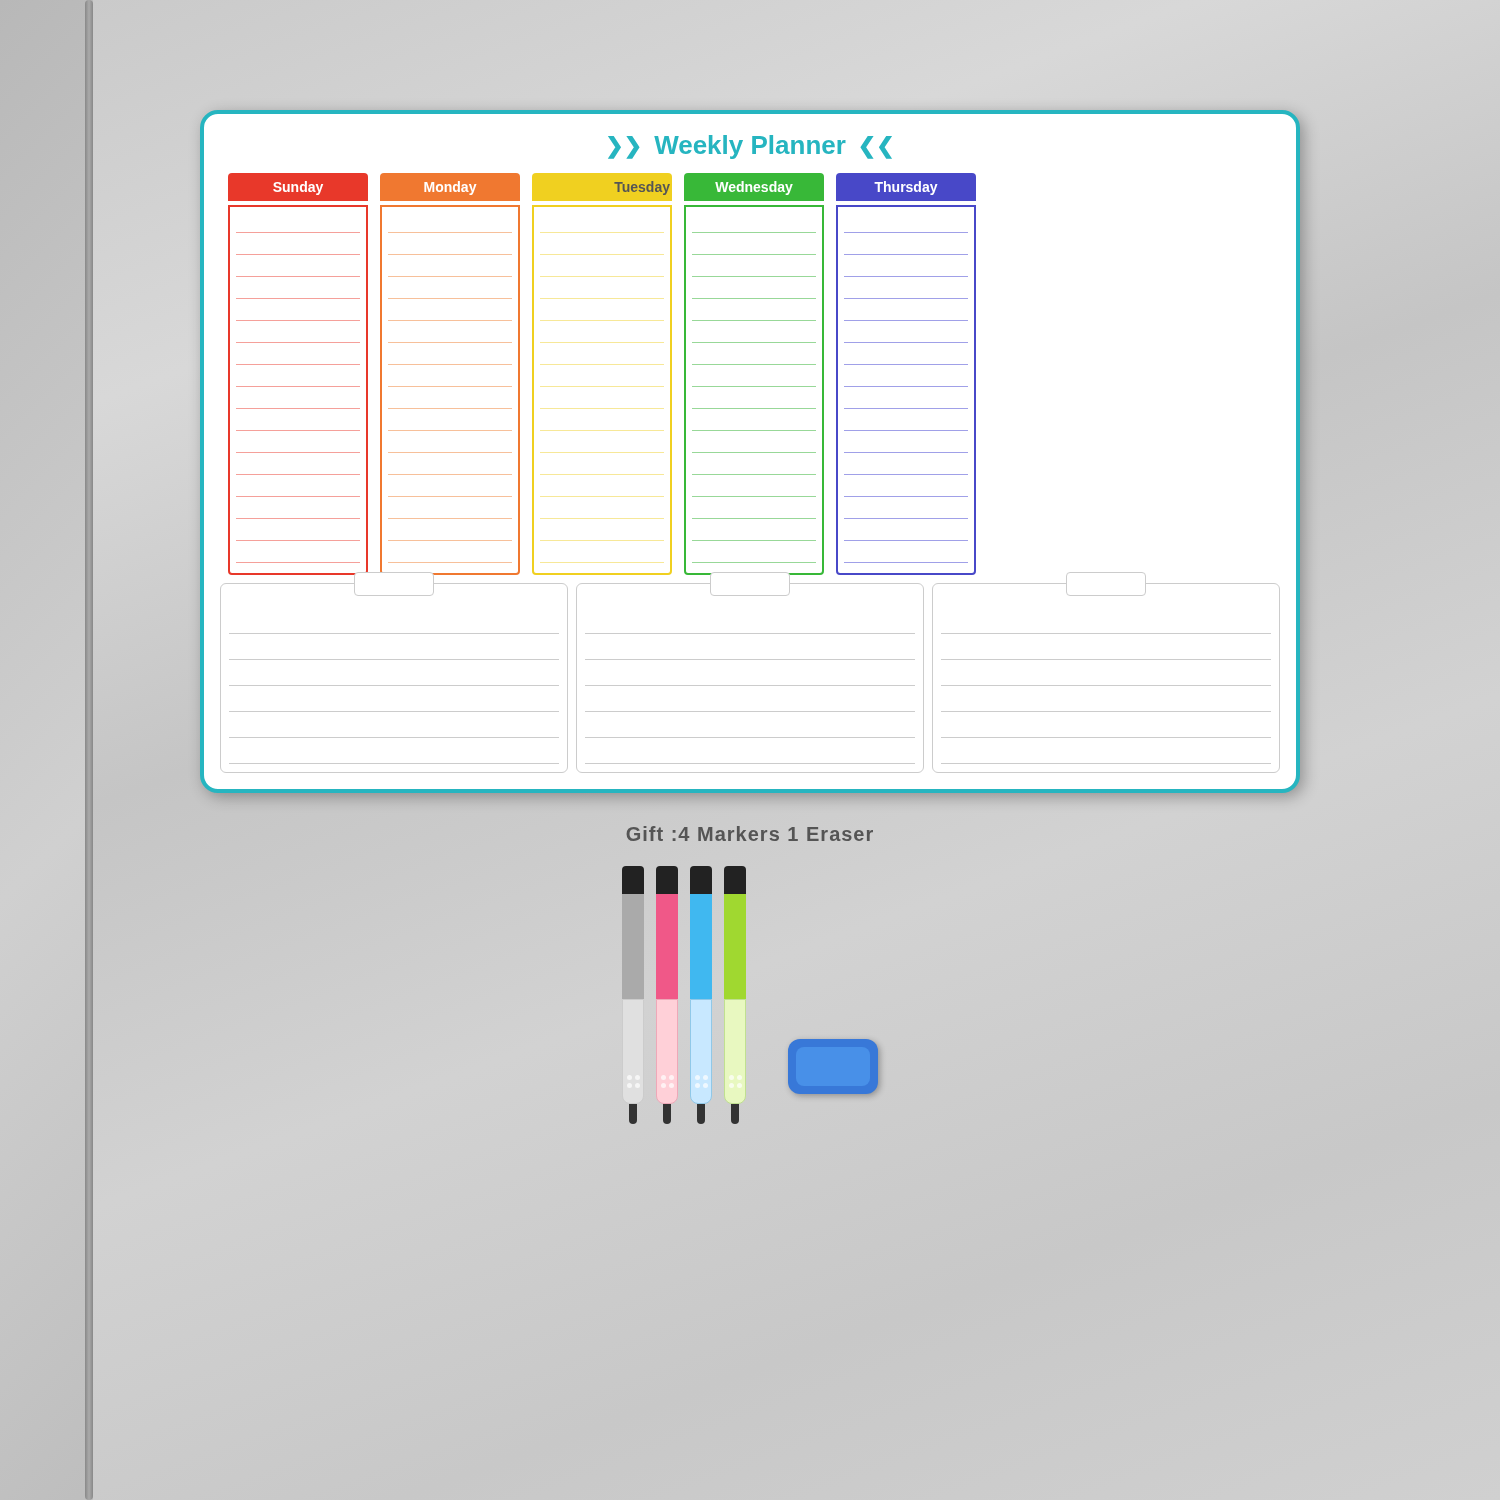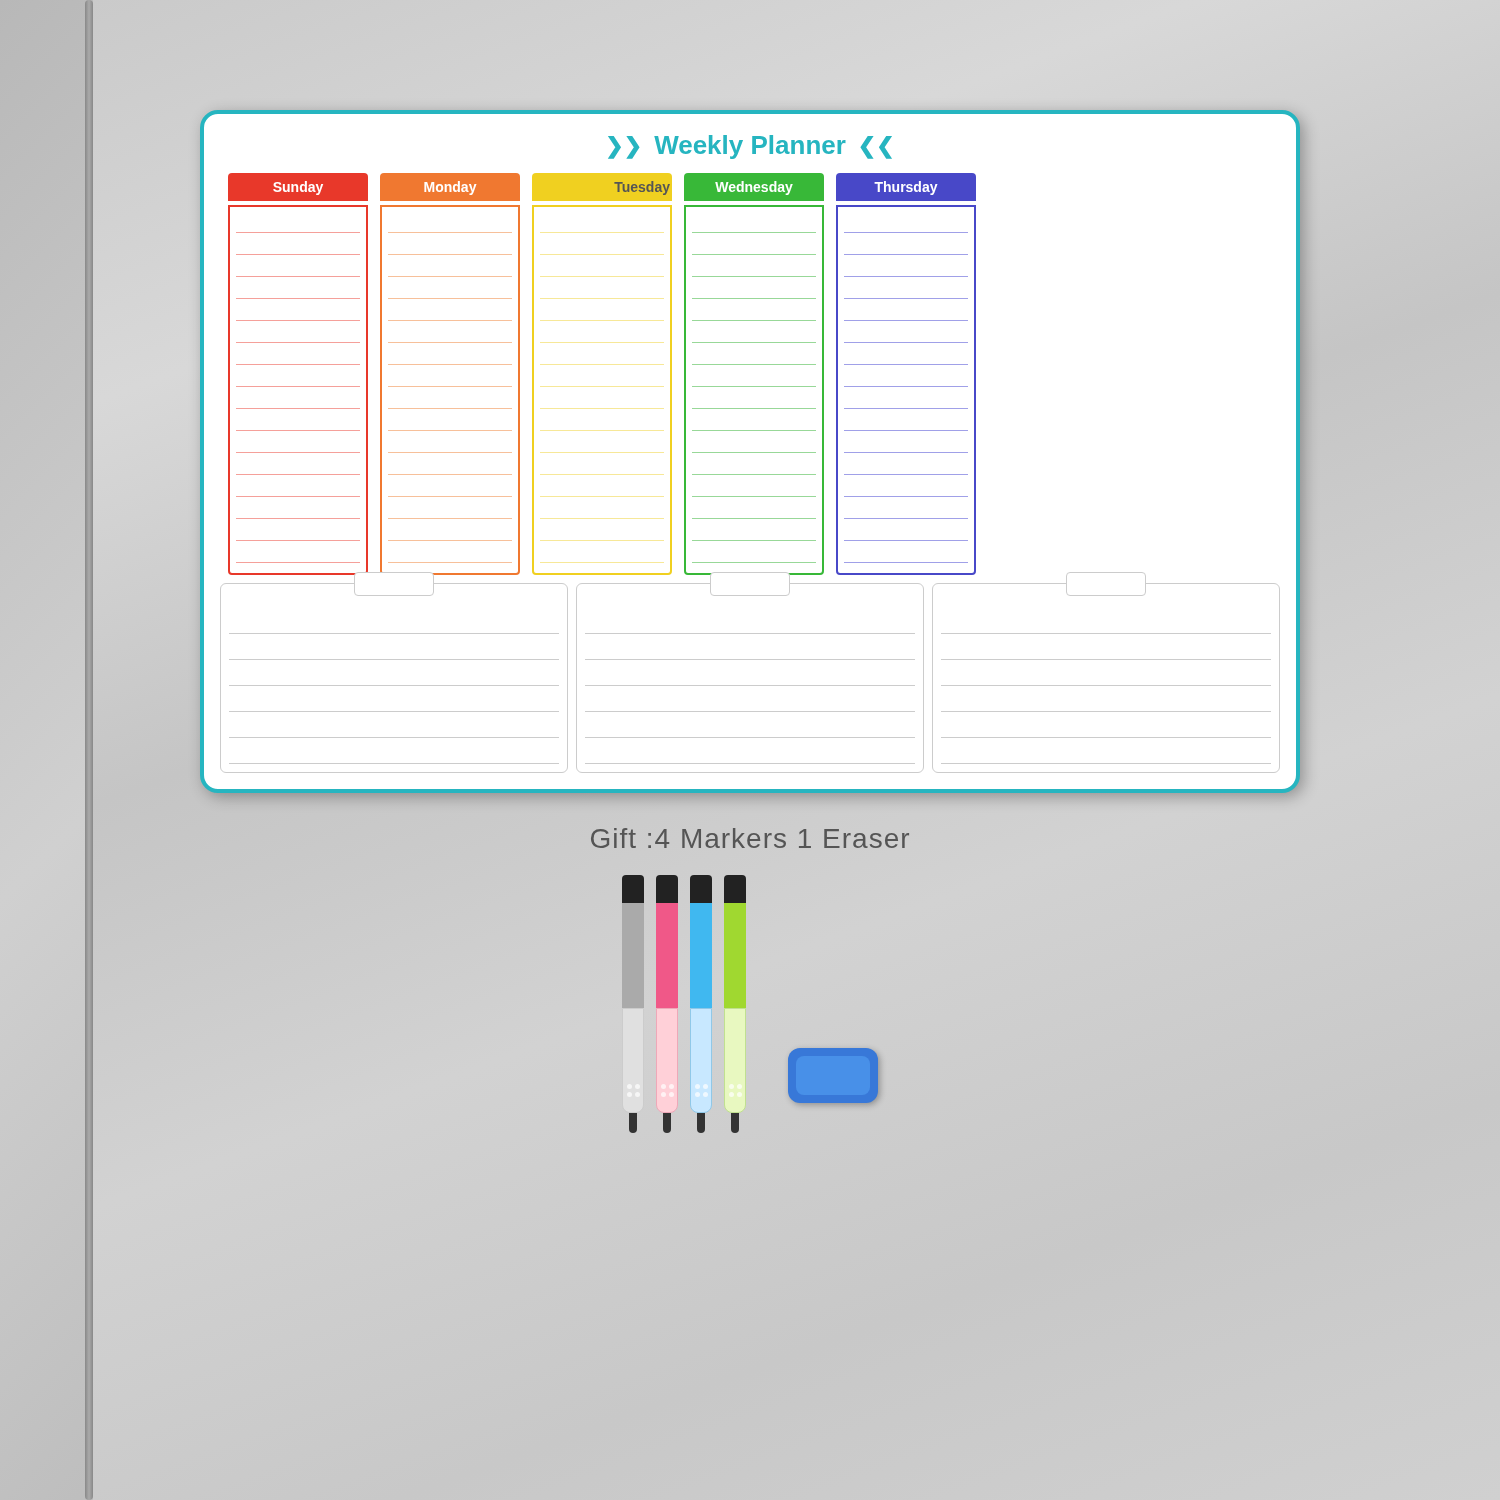--- a/index.html
+++ b/index.html
@@ -184,23 +184,23 @@
       flex-shrink: 0;
     }
 
     
     .gift-section {
       text-align: center;
       margin-top: 30px;
     }
 
     .gift-title {
-      font-size: 28px;
+      font-size: 20px;
       color: #555;
-      font-weight: normal;
+      font-weight: bold;
       margin-bottom: 20px;
       letter-spacing: 1px;
     }
 
     .markers-row {
       display: flex;
       align-items: flex-end;
       justify-content: center;
       gap: 12px;
     }

